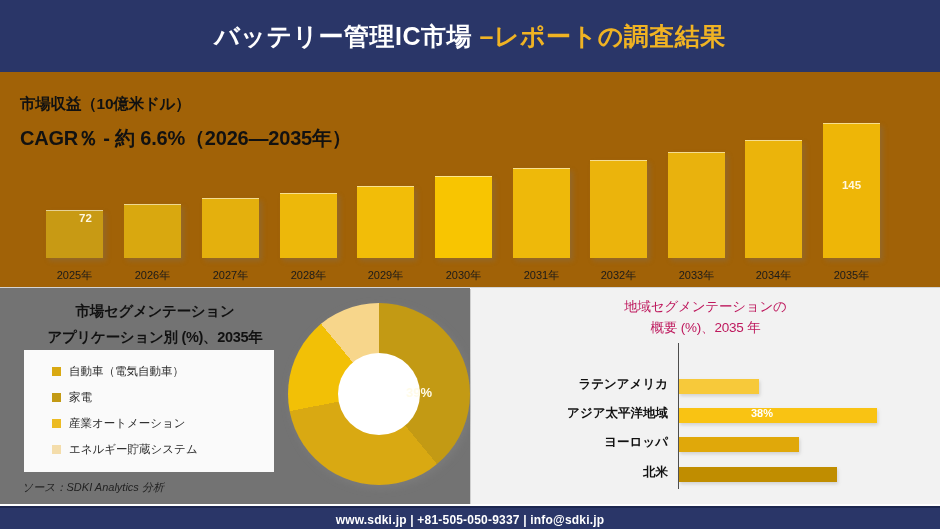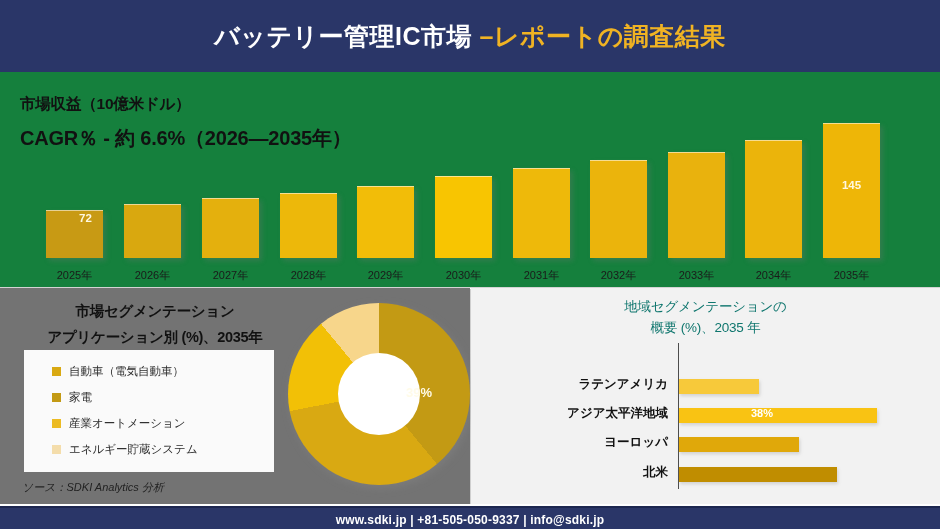--- a/index.html
+++ b/index.html
@@ -34,21 +34,21 @@
     white-space: nowrap;
   }
   .title-main { color: #ffffff; }
   .title-sub  { color: #f0b323; }
 
   
   #top-section {
     position: absolute;
     left: 0; top: 72px;
     width: 940px; height: 215px;
-    background: #15803d;
+    background: #a16207;
   }
   #top-captions {
     position: absolute;
     left: 20px; top: 22px;
     color: #111111;
   }
   #caption-revenue {
     font-size: 15.5px;
     font-weight: bold;
     margin-bottom: 10px;
@@ -197,21 +197,21 @@
     position: absolute;
     left: 471px; top: 288px;
     width: 469px; height: 216px;
     background: #f2f2f2;
   }
   #region-title {
     position: absolute;
     left: 0; top: 8px;
     width: 469px;
     text-align: center;
-    color: #0f766e;
+    color: #be185d;
     font-size: 13.5px;
     line-height: 21px;
     letter-spacing: -0.2px;
   }
   #region-chart {
     position: absolute;
     left: 0; top: 55px;
     width: 469px; height: 150px;
   }
   #region-axis {

